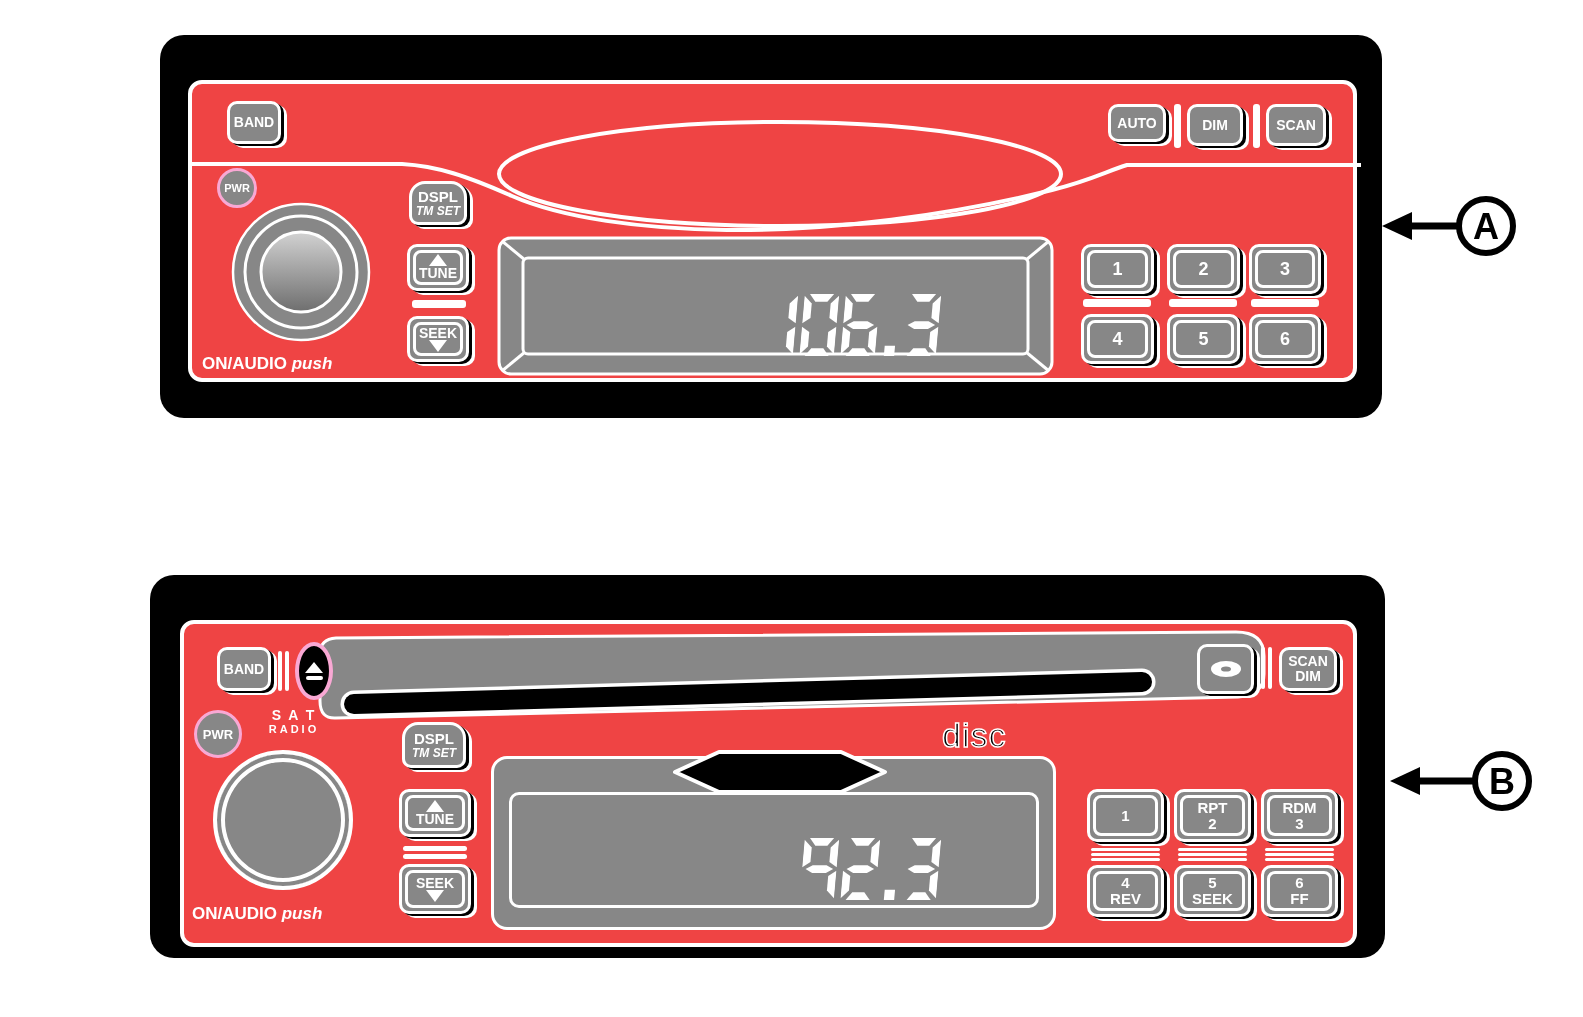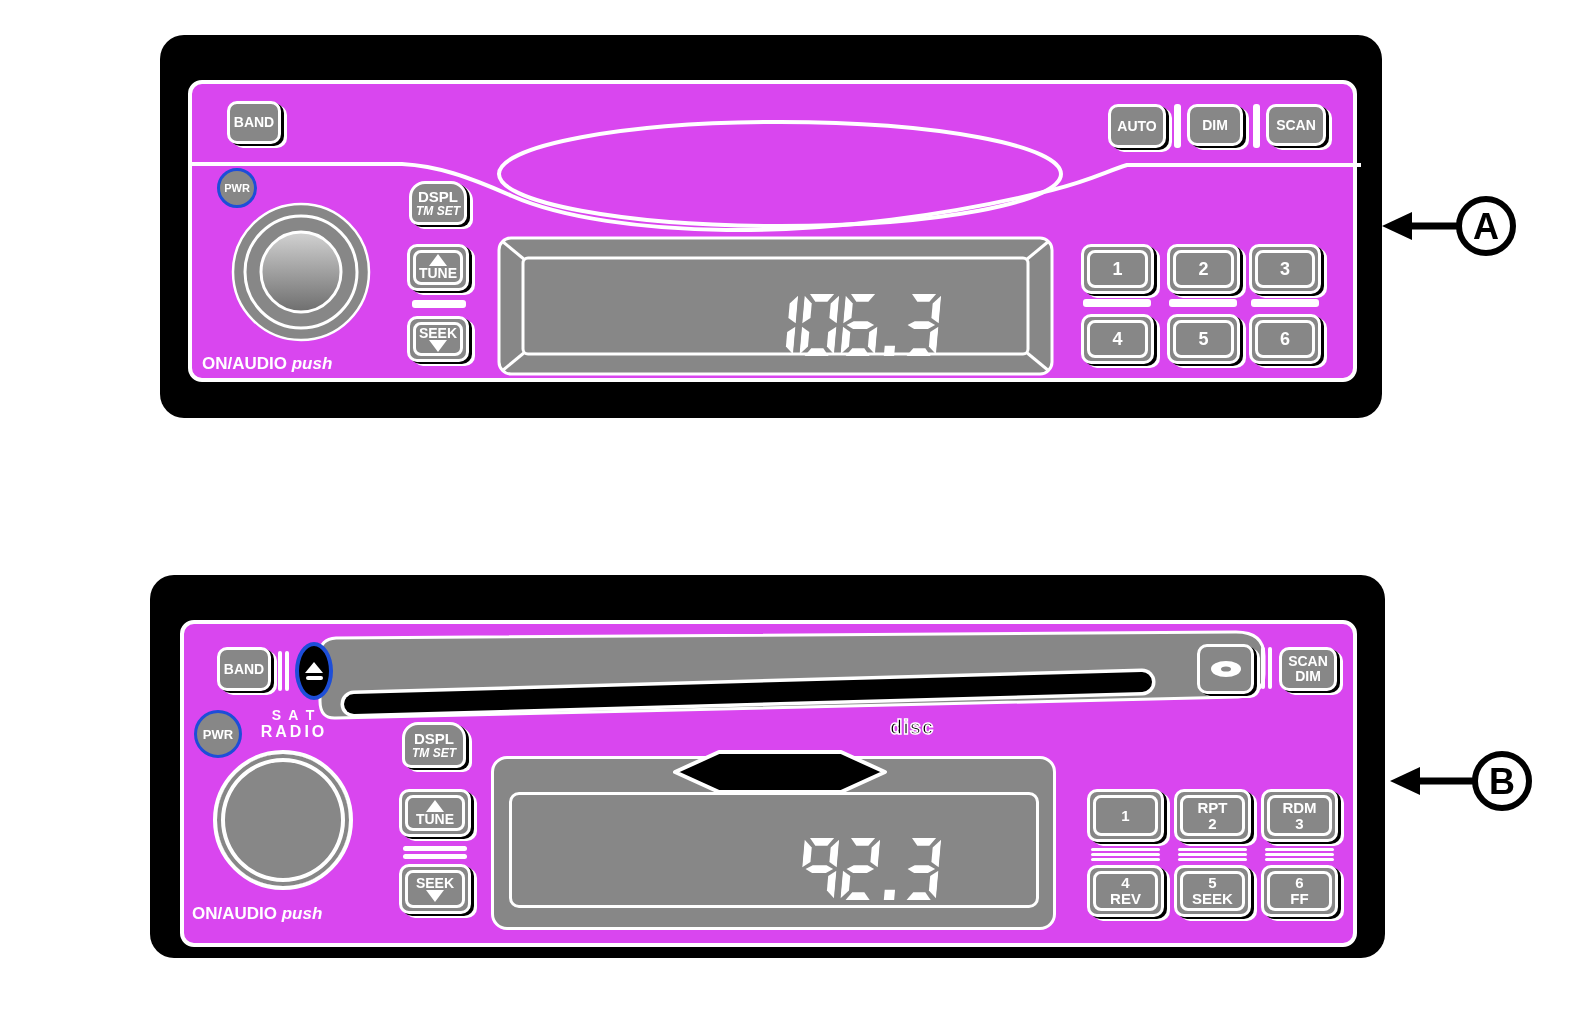--- a/index.html
+++ b/index.html
@@ -1,26 +1,26 @@
 <!DOCTYPE html>
 <html><head>
 <meta charset="utf-8">
 <style>
   html,body{margin:0;padding:0;background:#fff;}
   body{width:1583px;height:1017px;position:relative;font-family:"Liberation Sans",sans-serif;overflow:hidden;}
 
   .unit{position:absolute;background:#000;border-radius:24px;}
-  .panel{position:absolute;background:#d946ef;border:4px solid #fff;border-radius:14px;box-sizing:border-box;}
+  .panel{position:absolute;background:#ef4444;border:4px solid #fff;border-radius:14px;box-sizing:border-box;}
 
   .btn{position:absolute;background:#878787;border:3px solid #fff;border-radius:10px;color:#fff;
        font-weight:bold;display:flex;flex-direction:column;align-items:center;justify-content:center;
        box-sizing:border-box;text-align:center;line-height:1.05;
        box-shadow:3px 2px 0 0 #000,6px 4px 0 0 #fff;}
   .btn.inner::after{content:"";position:absolute;inset:3px;border:3px solid #fff;border-radius:8px;pointer-events:none;}
-  .roundbtn{position:absolute;background:#878787;border:3px solid #1d4ed8;border-radius:50%;color:#fff;
+  .roundbtn{position:absolute;background:#878787;border:3px solid #f9a8d4;border-radius:50%;color:#fff;
        font-weight:bold;display:flex;align-items:center;justify-content:center;box-sizing:border-box;}
   .sepv{position:absolute;background:#fff;border-radius:3px;}
   .seph{position:absolute;background:#fff;border-radius:3px;}
   .tri-up{width:0;height:0;border-left:9px solid transparent;border-right:9px solid transparent;border-bottom:12px solid #fff;}
   .tri-dn{width:0;height:0;border-left:9px solid transparent;border-right:9px solid transparent;border-top:12px solid #fff;}
   .caption{position:absolute;color:#fff;font-weight:bold;font-size:17px;white-space:nowrap;}
   .caption i{font-style:italic;}
   .sevenseg{position:absolute;display:flex;align-items:flex-end;justify-content:flex-end;gap:6px;transform:skewX(-5deg);}
   .dspl{border-radius:16px 16px 9px 9px;}
   .dspl .l2{font-style:italic;font-size:12px;}
@@ -37,21 +37,21 @@
 
     <svg class="abs" style="left:0;top:0;" width="1169" height="302" viewBox="0 0 1169 302">
       <path d="M0,80 L210,80 C245,82 275,92 320,112 C370,134 450,145 535,146 C640,147 760,131 860,106 C900,96 915,87 935,81 L1169,81" fill="none" stroke="#fff" stroke-width="4" stroke-linejoin="round"></path>
       <ellipse cx="588" cy="90" rx="281" ry="52" fill="none" stroke="#fff" stroke-width="4"></ellipse>
     </svg>
 
     <div class="btn" style="left:35px;top:17px;width:54px;height:43px;font-size:14px;">
       <span>BAND</span>
     </div>
 
-    <div class="btn" style="left:916px;top:20px;width:58px;height:44px;font-size:14px;">
+    <div class="btn" style="left:916px;top:20px;width:58px;height:38px;font-size:14px;">
       <span>AUTO</span>
     </div>
     <div class="sepv" style="left:982px;top:20px;width:7px;height:44px;"></div>
     <div class="btn" style="left:995px;top:20px;width:56px;height:42px;font-size:14px;">
       <span>DIM</span>
     </div>
     <div class="sepv" style="left:1061px;top:20px;width:7px;height:44px;"></div>
     <div class="btn" style="left:1074px;top:20px;width:60px;height:42px;font-size:14px;">
       <span>SCAN</span>
     </div>
@@ -187,21 +187,21 @@
     <div class="sepv" style="left:1077px;top:23px;width:4px;height:42px;"></div>
     <div class="sepv" style="left:1084px;top:23px;width:4px;height:42px;"></div>
 
     <div class="btn" style="left:1095px;top:23px;width:58px;height:44px;font-size:14px;">
       <span>SCAN</span>
       <span>DIM</span>
     </div>
 
     <div class="abs" style="left:70px;top:83px;color:#fff;text-align:center;width:80px;">
       <div style="font-weight:bold;font-size:14px;letter-spacing:2px;">S A T</div>
-      <div style="font-weight:bold;font-size:16px;letter-spacing:3px;">RADIO</div>
+      <div style="font-weight:bold;font-size:11px;letter-spacing:3px;">RADIO</div>
     </div>
 
     <div class="roundbtn" style="left:10px;top:86px;width:48px;height:48px;font-size:13px;">
       <span>PWR</span>
     </div>
 
     <div class="abs" style="left:29px;top:126px;width:140px;height:140px;border-radius:50%;background:#878787;border:4px solid #fff;
                 box-shadow:inset 0 0 0 4px #878787, inset 0 0 0 8px #fff;box-sizing:border-box;"></div>
 
     <div class="btn dspl" style="left:218px;top:98px;width:64px;height:46px;font-size:15px;">
@@ -248,21 +248,21 @@
         </svg>
         <svg width="35" height="62" viewBox="0 0 40 72">
           <polygon points="6,0 34,0 27,9 13,9" fill="#fff"></polygon>
           <polygon points="40,2 40,34 31,28 31,11" fill="#fff"></polygon>
           <polygon points="4,36 12,31.5 28,31.5 36,36 28,40.5 12,40.5" fill="#fff"></polygon>
           <polygon points="40,38 40,70 31,61 31,44" fill="#fff"></polygon>
           <polygon points="6,72 13,63 27,63 34,72" fill="#fff"></polygon>
         </svg>
       </div>
 
-    <div class="abs" style="left:706px;top:92px;font-size:20px;font-weight:bold;color:#000;-webkit-text-stroke:1.5px #fff;letter-spacing:1px;">disc</div>
+    <div class="abs" style="left:758px;top:92px;font-size:34px;font-weight:normal;color:#000;-webkit-text-stroke:1.5px #fff;letter-spacing:1px;">disc</div>
 
     <div class="btn inner" style="left:903px;top:165px;width:77px;height:53px;font-size:15px;">
       <span></span>
       <span>1</span>
     </div>
     <div class="btn inner" style="left:990px;top:165px;width:77px;height:53px;font-size:15px;">
       <span>RPT</span>
       <span>2</span>
     </div>
     <div class="btn inner" style="left:1077px;top:165px;width:77px;height:53px;font-size:15px;">

